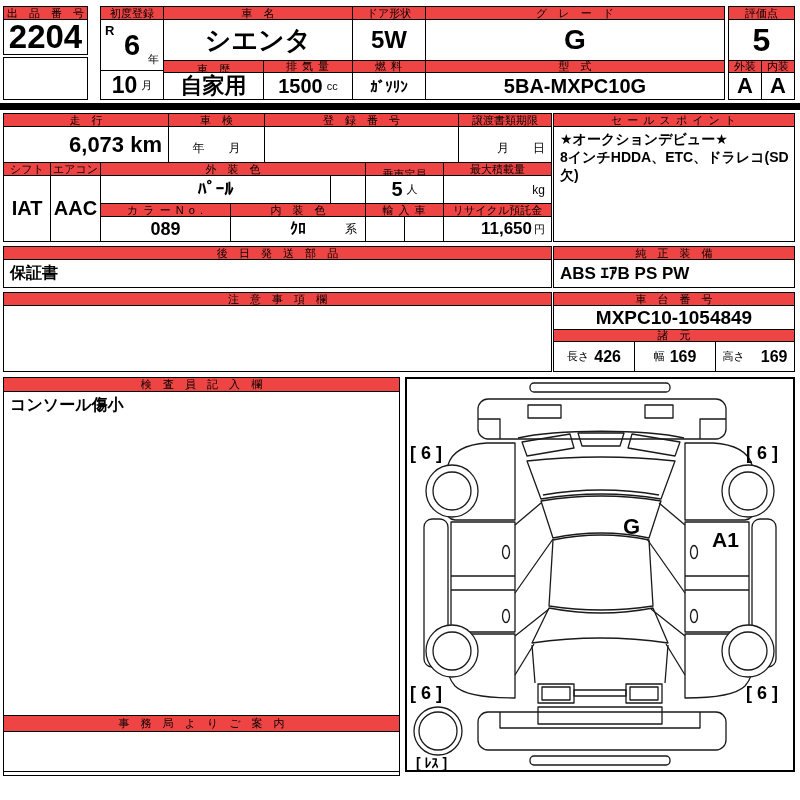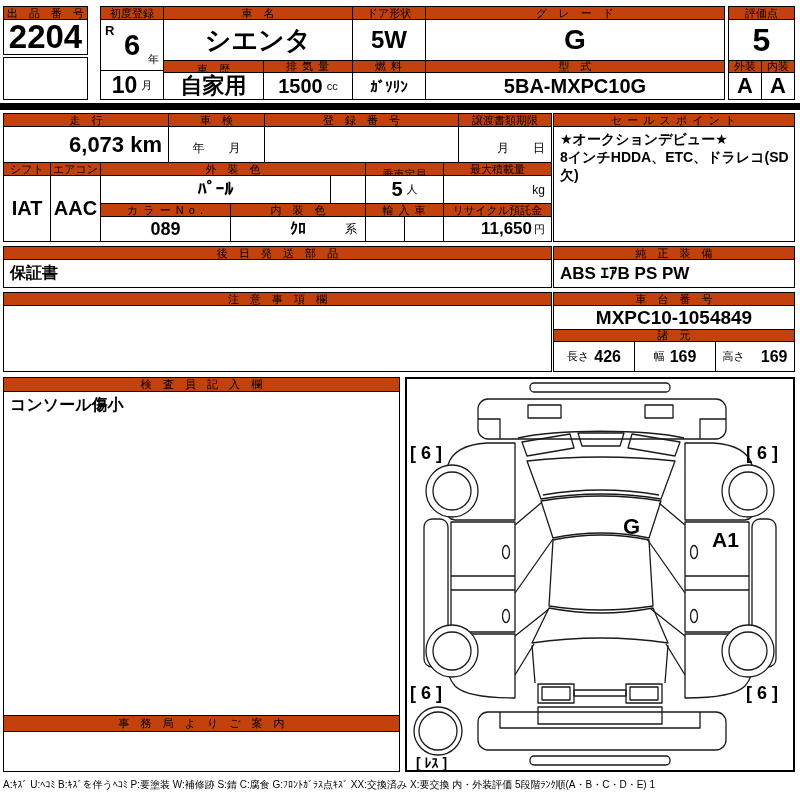--- a/index.html
+++ b/index.html
@@ -4,21 +4,21 @@
 <style>
   * { margin:0; padding:0; box-sizing:border-box; }
   html,body { background:#fff; }
   #sheet {
     position:relative; width:800px; height:800px; background:#fff;
     font-family:"Liberation Sans","DejaVu Sans",sans-serif; color:#000;
     overflow:hidden;
   }
   .abs { position:absolute; }
   .h {
-    position:absolute; background:#c2410c; border:1px solid #000;
+    position:absolute; background:#ef4444; border:1px solid #000;
     display:flex; align-items:center; justify-content:center;
     font-size:11px; line-height:1; white-space:nowrap; overflow:hidden;
   }
   .ls3 { letter-spacing:4px; text-indent:4px; }
   .ls1 { letter-spacing:1px; }
   .v {
     position:absolute; border:1px solid #000; background:#fff;
     display:flex; align-items:center; justify-content:center;
     font-weight:bold; overflow:hidden; white-space:nowrap;
   }
@@ -141,21 +141,21 @@
   <div class="v" style="left:634px;top:341px;width:82px;height:31px">
     <span style="font-size:11px;font-weight:normal;margin-right:5px">幅</span>
     <span style="font-size:16px">169</span>
   </div>
   <div class="v" style="left:715px;top:341px;width:80px;height:31px">
     <span style="font-size:11px;font-weight:normal;margin-right:16px">高さ</span>
     <span style="font-size:16px">169</span>
   </div>
 
   <div class="h ls3" style="left:3px;top:377px;width:397px;height:15px">検 査 員 記 入 欄</div>
-  <div class="v top-a left" style="left:3px;top:391px;width:397px;height:325px;font-size:16px;padding-top:3px">コンソール傷小</div>
+  <div class="v top-a left" style="left:3px;top:391px;width:397px;height:385px;font-size:16px;padding-top:3px">コンソール傷小</div>
   <div class="h ls3" style="left:3px;top:715px;width:397px;height:17px">事 務 局 よ り ご 案 内</div>
   <div class="v top-a left" style="left:3px;top:731px;width:397px;height:41px;font-size:14px"></div>
 
   <div class="abs" style="left:405px;top:377px;width:390px;height:395px;border:2px solid #000;background:#fff">
     <svg width="386" height="391" viewBox="0 0 386 391">
       <g fill="none" stroke="#1a1a1a" stroke-width="1.3" stroke-linejoin="round">
 
         <rect x="123" y="4" width="140" height="9" rx="4"></rect>
 
         <rect x="71" y="20" width="248" height="40" rx="10"></rect>
@@ -224,15 +224,14 @@
       <text x="3" y="80" font-size="18">[ 6 ]</text>
       <text x="339" y="80" font-size="18">[ 6 ]</text>
       <text x="3" y="320" font-size="18">[ 6 ]</text>
       <text x="339" y="320" font-size="18">[ 6 ]</text>
       <text x="216" y="155" font-size="22">G</text>
       <text x="305" y="168" font-size="21">A1</text>
       <text x="9" y="389" font-size="14">[ ﾚｽ ]</text>
     </svg>
   </div>
 
-  <div class="abs" style="left:3px;top:778px;width:794px;font-size:10px;white-space:nowrap">A:ｷｽﾞ U:ﾍｺﾐ B:ｷｽﾞを伴うﾍｺﾐ P:要塗装 W:補修跡 S:錆 C:腐食 G:ﾌﾛﾝﾄｶﾞﾗｽ点ｷｽﾞ XX:交換済み X:要交換  内・外装評価 5段階ﾗﾝｸ順(A・B・C・D・E) 1</div>
 
 </div>
 
 </body></html>

